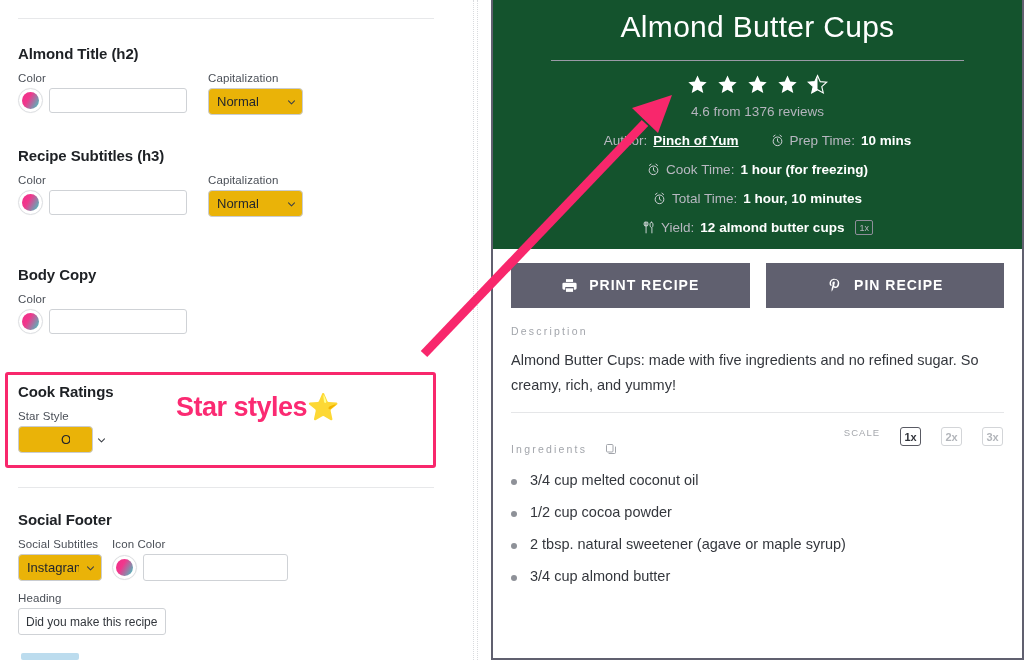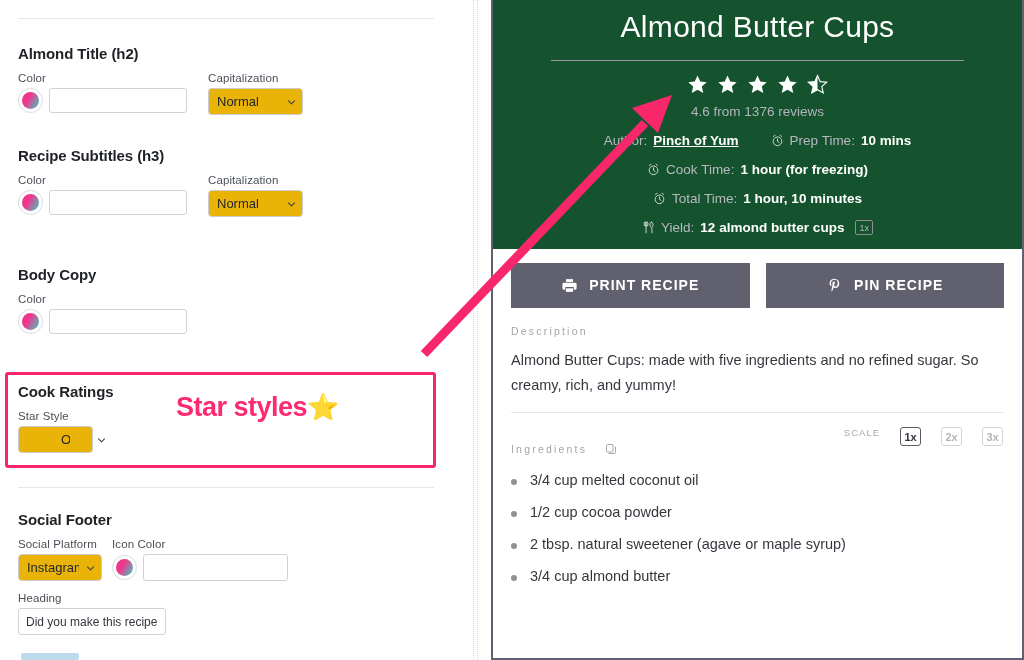--- a/index.html
+++ b/index.html
@@ -289,21 +289,21 @@
       <span>Star styles</span><span class="emoji">⭐</span>
     </div>
 
     <div class="divider" style="top:487px;"></div>
 
     <div class="section" style="top:511px;">
       <div class="sec-title">Social Footer</div>
 
       <div class="row" style="margin-top:10px; gap:10px;">
         <div class="ctrl-group">
-          <div class="field-label">Social Platform</div>
+          <div class="field-label">Social Subtitles</div>
           <span class="select-wrap">
             <select class="select" style="width:84px;">
               <option>Instagram</option>
             </select>
             <svg class="chev" viewBox="0 0 12 12">
                 <path d="M2 4.5 L6 8.5 L10 4.5" fill="none" stroke="#3c4047" stroke-width="1.4" stroke-linecap="round" stroke-linejoin="round"></path>
               </svg>
           </span>
         </div>
         <div class="ctrl-group">

